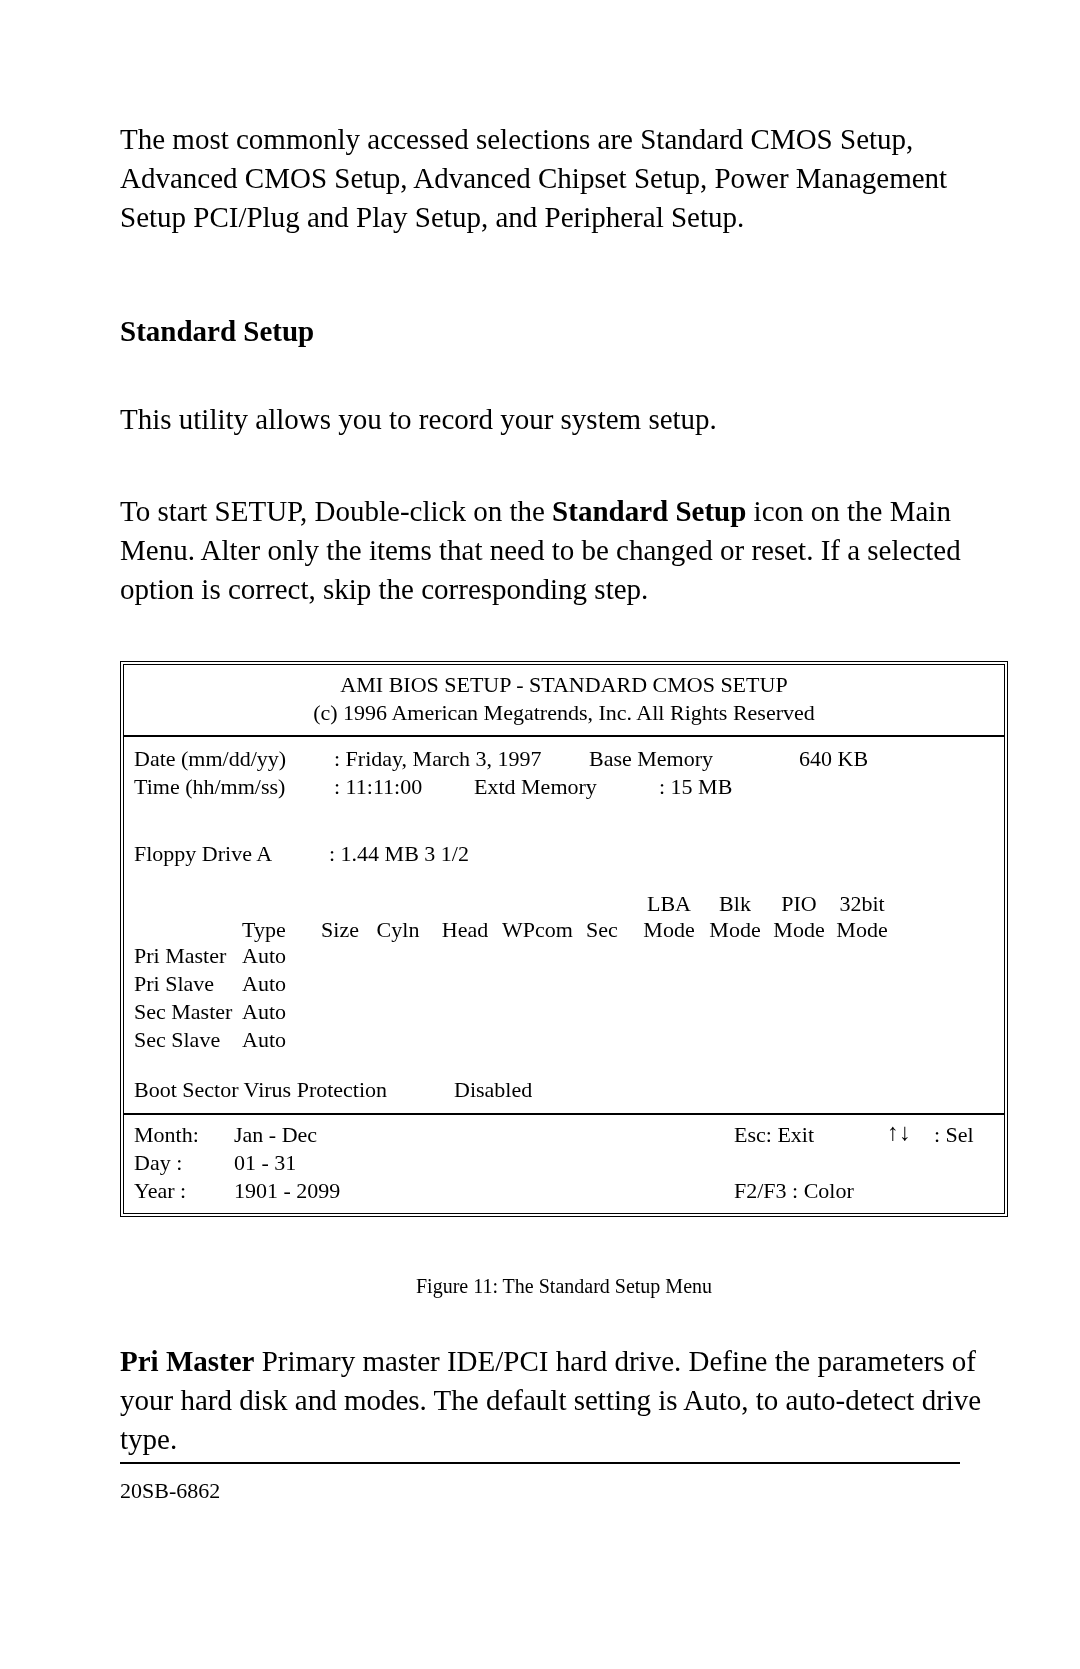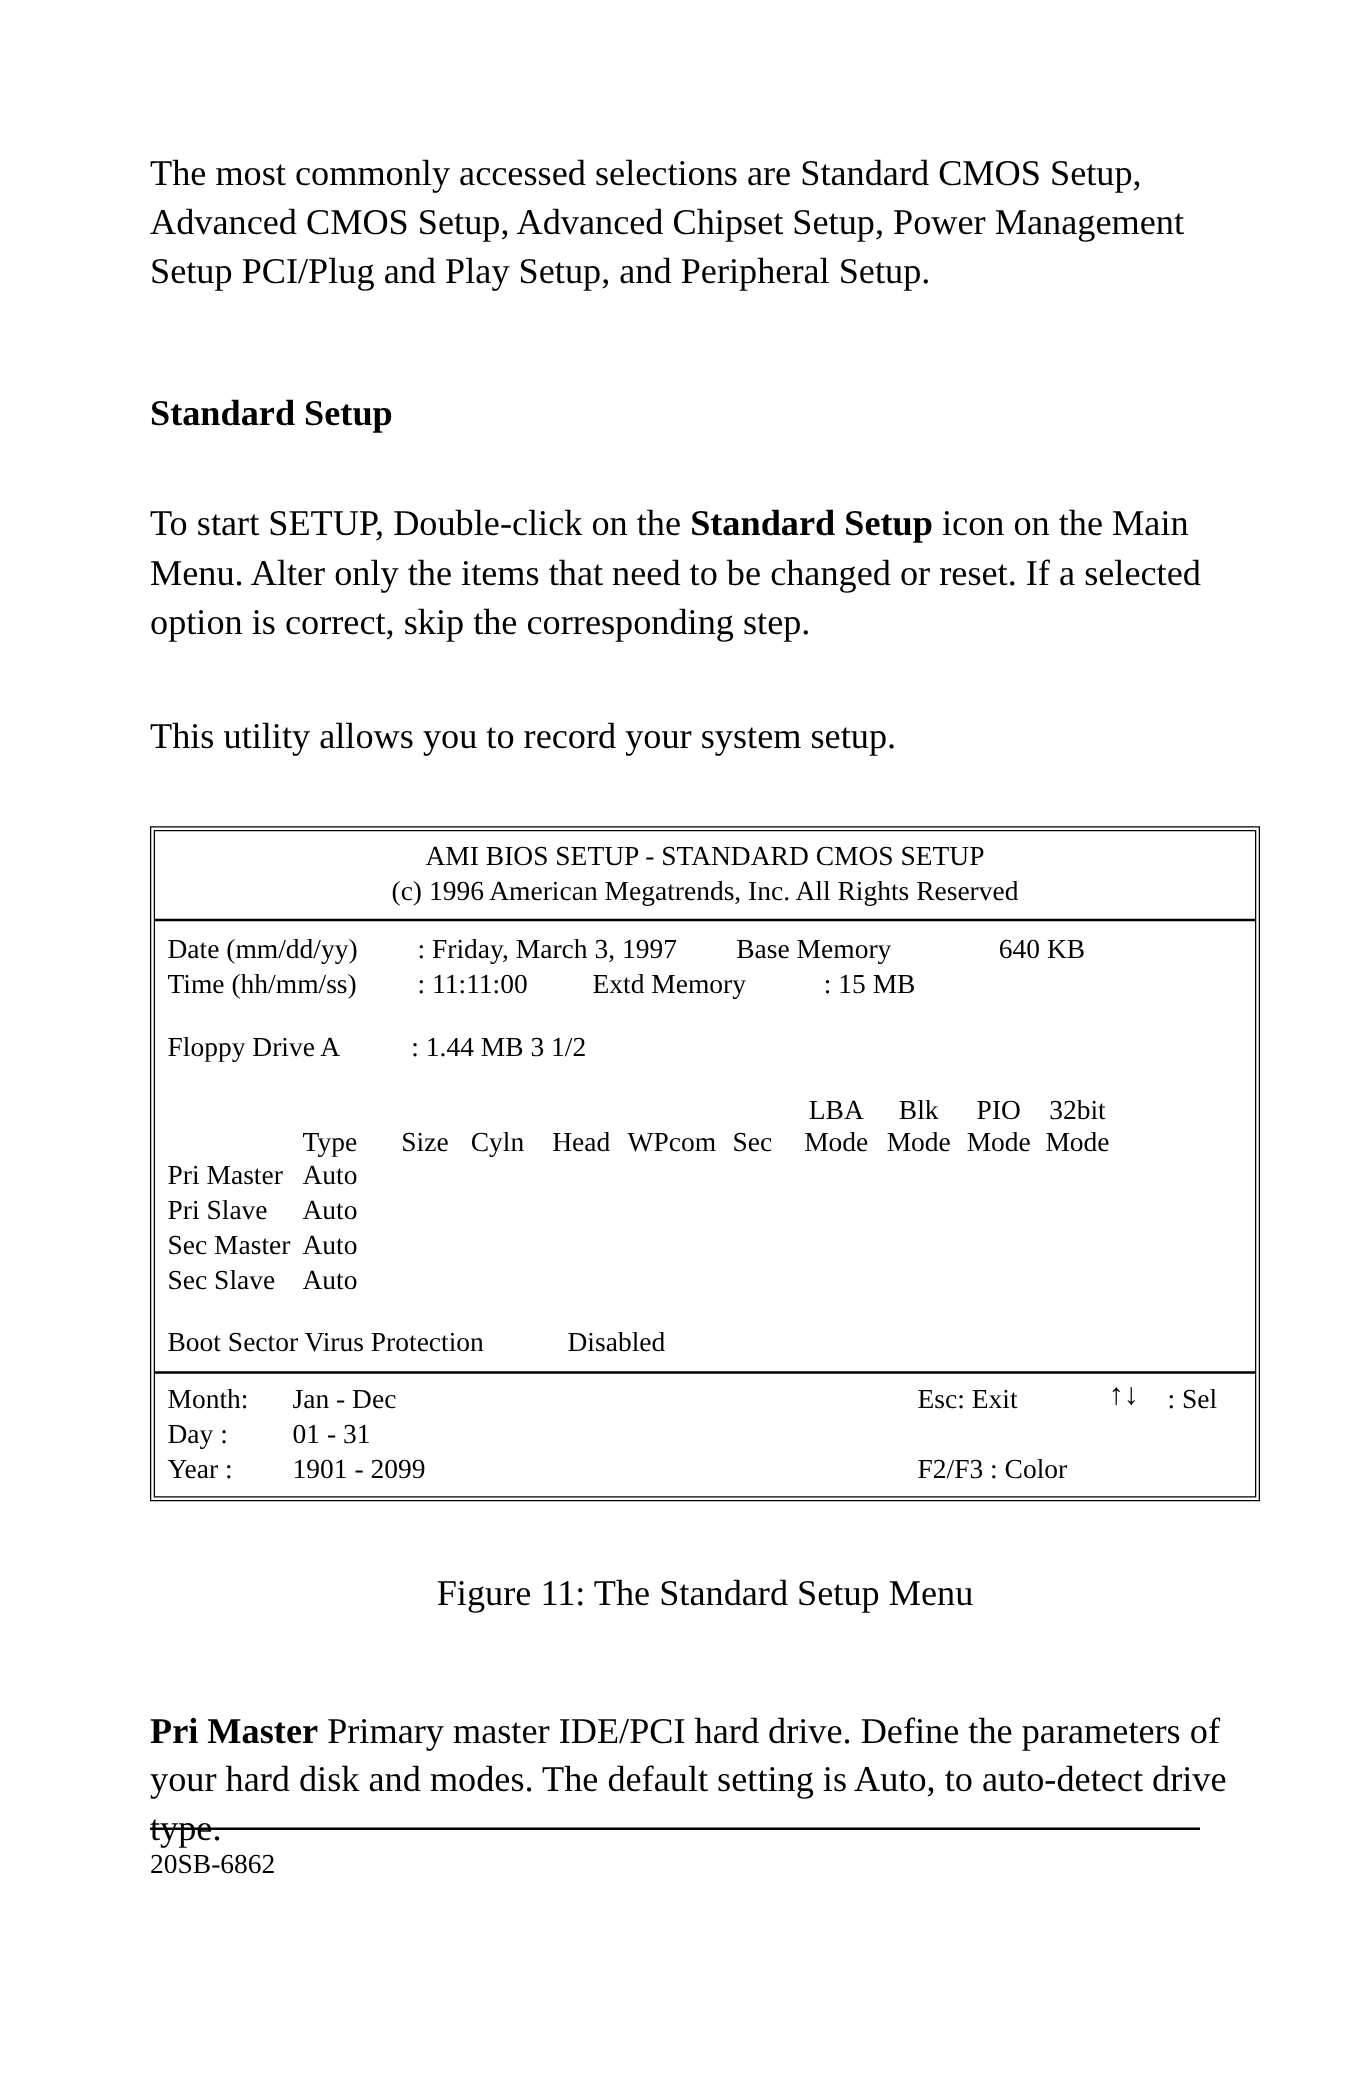--- a/index.html
+++ b/index.html
@@ -50,21 +50,21 @@
       border-bottom: 2px solid black;
     }
     .bios-footer {
       padding: 6px 10px 8px 10px;
     }
     .bios-row {
       display: flex;
       width: 100%;
     }
     .bios-section {
-      margin-top: 22px;
+      margin-top: 38px;
     }
     .col-a { width: 200px; }
     .col-b { width: 140px; }
     .col-c { width: 185px; }
     .col-d { width: 120px; }
     .drive-col-a { width: 195px; }
     .drive-col-b { width: 200px; }
     .table-wrap {
       position: relative;
       margin-top: 22px;
@@ -112,22 +112,22 @@
     .ft-c { width: 130px; }
     .ft-d { width: 70px; text-align: center; }
     .ft-e { width: 60px; }
     .arrows {
       font-weight: bold;
       font-size: 24px;
       line-height: 22px;
     }
     .fig-caption {
       text-align: center;
-      font-size: 29px;
-      margin-bottom: 74px;
+      font-size: 20px;
+      margin-bottom: 44px;
     }
     .pri-master-para {
       font-size: 29px;
       line-height: 1.35;
       margin-bottom: 40px;
     }
     .page-footer {
       border-top: 2px solid black;
       padding-top: 14px;
       display: flex;
@@ -141,25 +141,25 @@
     .bold { font-weight: bold; }
   </style>
 </head>
 <body>
 
 <div class="page">
   <p class="intro-para">The most commonly accessed selections are Standard CMOS Setup, Advanced CMOS Setup, Advanced Chipset Setup, Power Management Setup PCI/Plug and Play Setup, and Peripheral Setup.</p>
 
   <h3 class="section-heading">Standard Setup</h3>
 
+  <p class="para">This utility allows you to record your system setup.</p>
+
   <p class="para">
     <span>To start SETUP, Double-click on the </span><span class="bold">Standard Setup</span><span> icon on the Main Menu. Alter only the items that need to be changed or reset. If a selected option is correct, skip the corresponding step.</span>
   </p>
-
-  <p class="para">This utility allows you to record your system setup.</p>
 
   <div class="bios-box">
     <div class="bios-header">
       <div>AMI BIOS SETUP - STANDARD CMOS SETUP</div>
       <div>(c) 1996 American Megatrends, Inc. All Rights Reserved</div>
     </div>
     <div class="bios-body">
       <div class="bios-row">
         <span class="col-a">Date (mm/dd/yy)</span>
         <span class="col-b" style="width:255px">: Friday, March 3, 1997</span>

